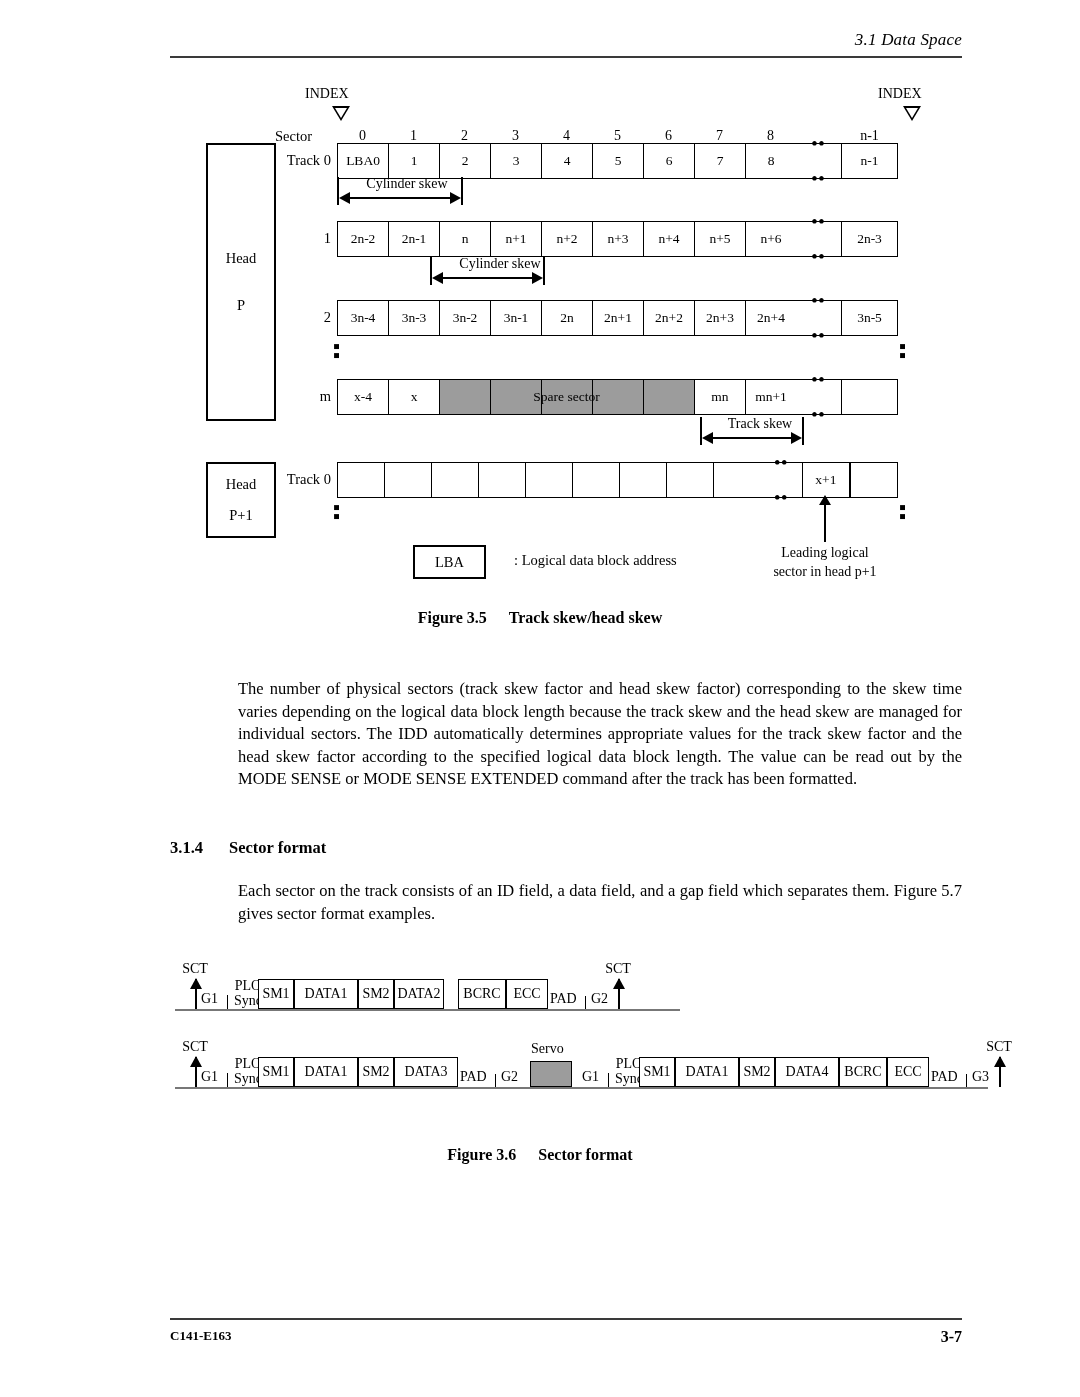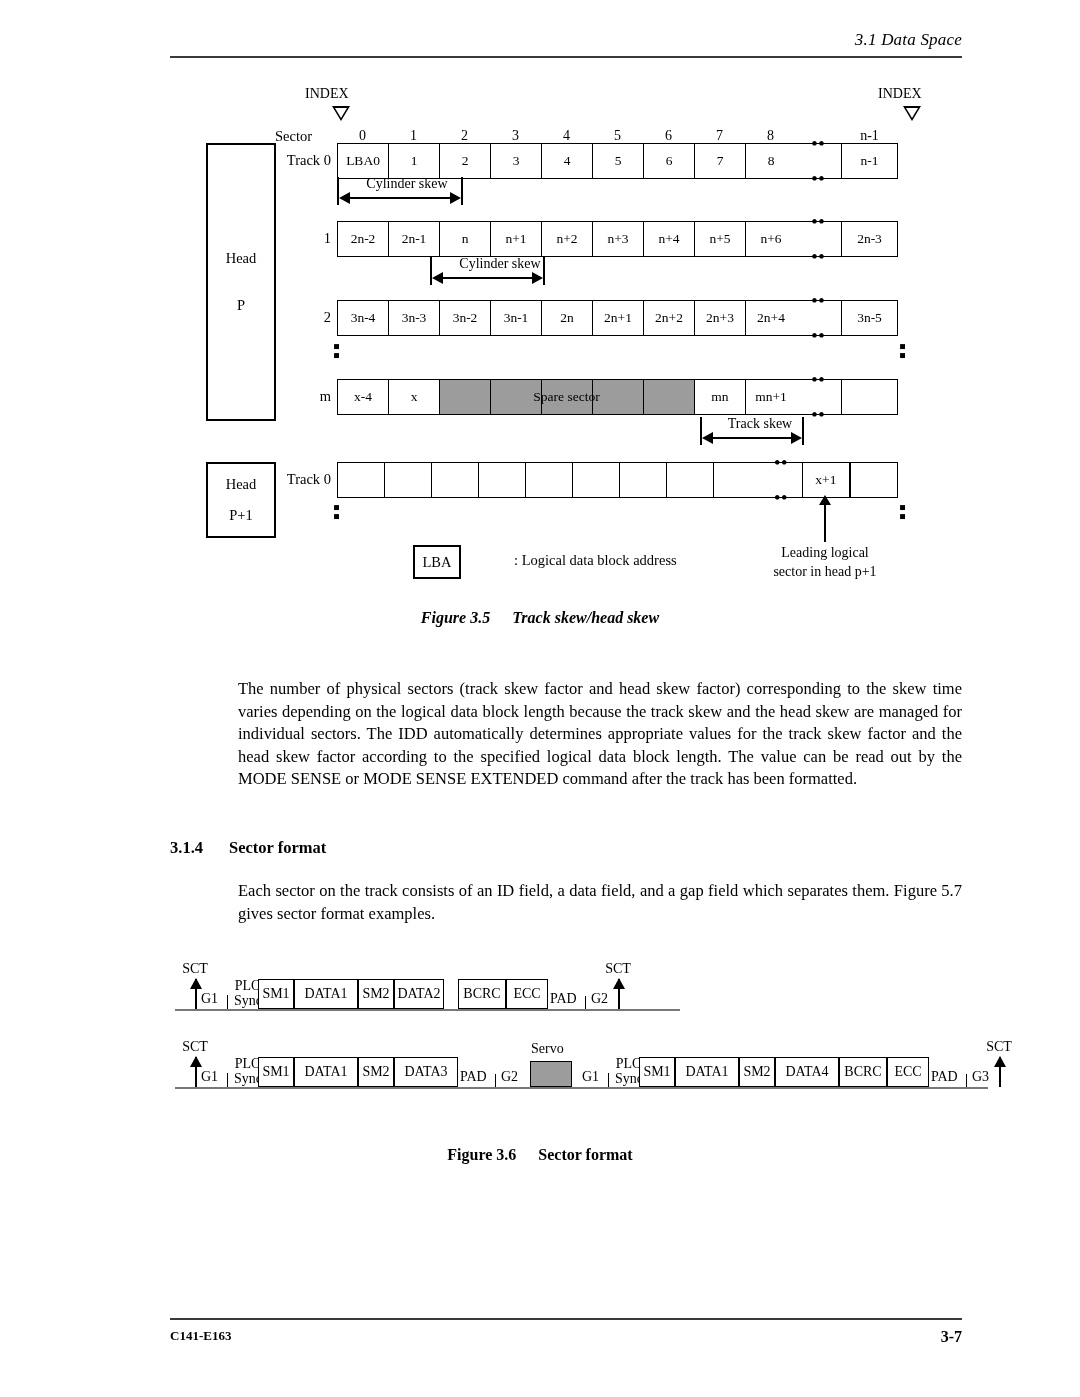--- a/index.html
+++ b/index.html
@@ -484,31 +484,31 @@
       <div class="ahead left" style="left:2px;"></div>
       <div class="ahead right" style="left:91px;"></div>
     </div>
   </div>
 
   <div class="vdots" style="left:333px; top:264px;">▪<br>▪</div>
   <div class="vdots" style="left:899px; top:264px;">▪<br>▪</div>
   <div class="vdots" style="left:333px; top:425px;">▪<br>▪</div>
   <div class="vdots" style="left:899px; top:425px;">▪<br>▪</div>
 
-  <div class="lba-legend-box" style="left:413px; top:467px; width:48px; height:34px;">LBA</div>
+  <div class="lba-legend-box" style="left:413px; top:467px; width:73px; height:34px;">LBA</div>
   <div class="lba-legend-text" style="left:478px; top:474px;">: Logical data block address</div>
 
   <div class="uparrow" style="left:824px; top:426px; height:38px;"></div>
   <div class="leadlabel" style="left:740px; top:465px; width:170px;">
     <span>Leading logical</span><br>
     <span>sector in head p+1</span>
   </div>
 </div>
 
-<div class="figcaption" style="top:609px;font-style:italic;">
+<div class="figcaption" style="top:609px;">
   <span class="num">Figure 3.5</span><span>Track skew/head skew</span>
 </div>
 
 <div class="bodytext" style="left:238px; top:678px; width:724px;">The number of physical sectors (track skew factor and head skew factor) corresponding to the skew time varies depending on the logical data block length because the track skew and the head skew are managed for individual sectors.  The IDD automatically determines appropriate values for the track skew factor and the head skew factor according to the specified logical data block length.  The value can be read out by the MODE SENSE or MODE SENSE EXTENDED command after the track has been formatted.</div>
 
 <div class="sectionhead" style="left:170px; top:838px;">
   <span class="snum">3.1.4</span><span>Sector format</span>
 </div>
 
 <div class="bodytext" style="left:238px; top:880px; width:724px;">Each sector on the track consists of an ID field, a data field, and a gap field which separates them.  Figure 5.7 gives sector format examples.</div>

